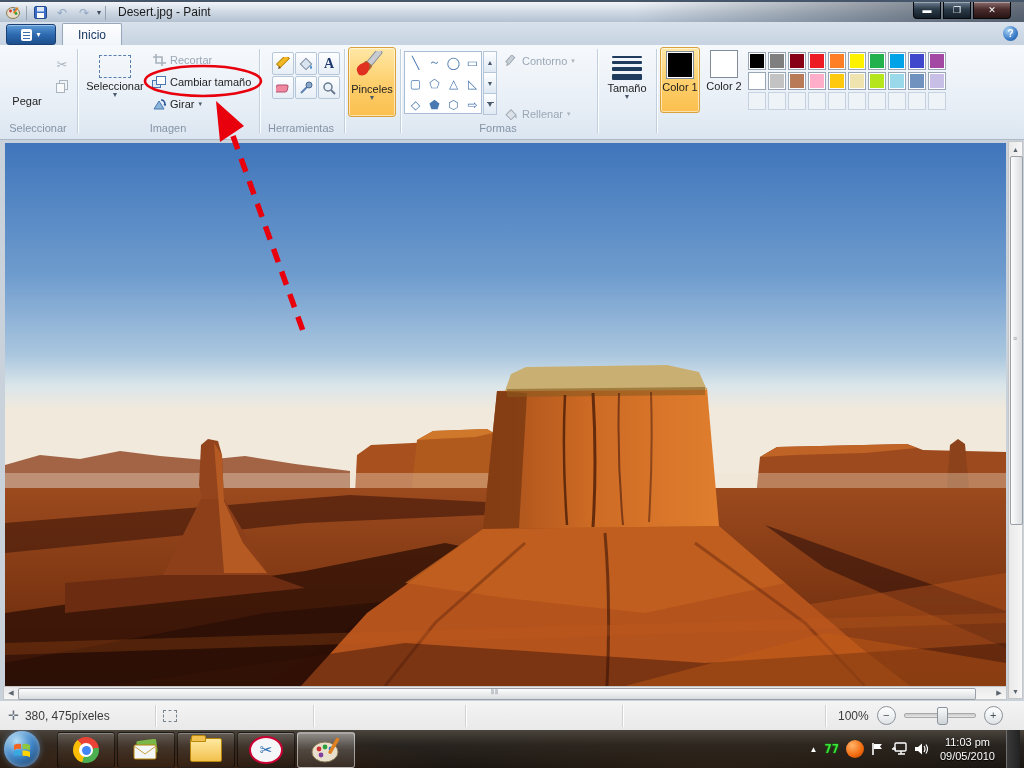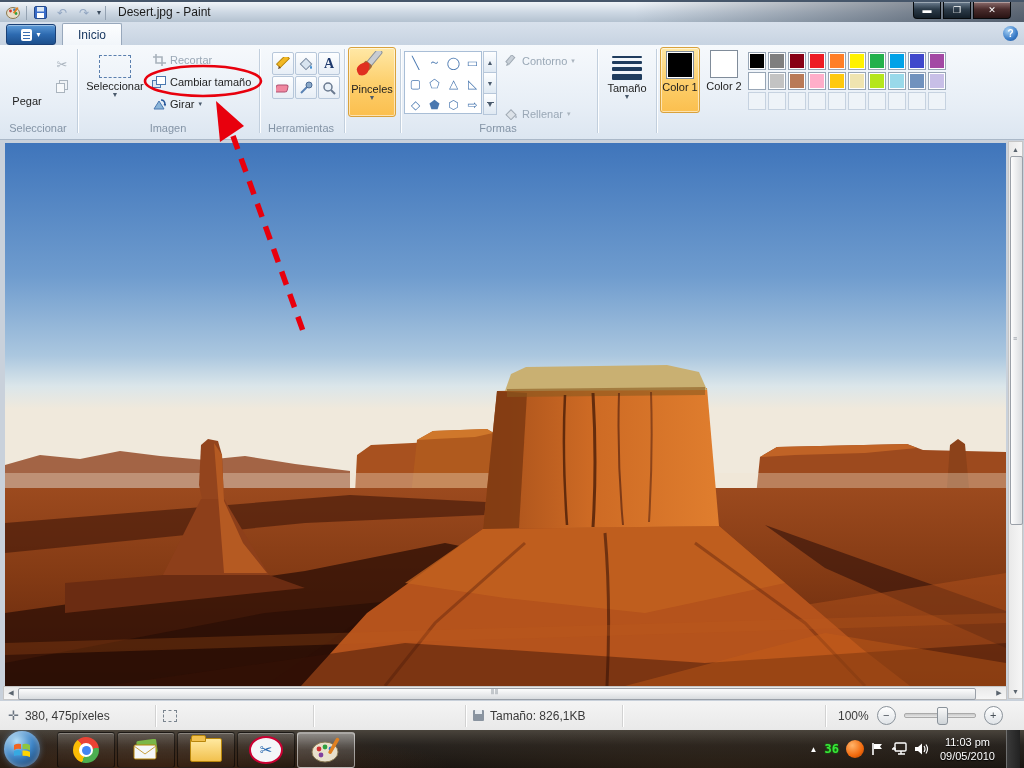--- a/index.html
+++ b/index.html
@@ -456,24 +456,20 @@
   <div class="sitem" style="left:8px;">
     <span class="sicon" style="font-size:13px;">✛</span>
     <span>380, 475píxeles</span>
   </div>
   <div class="sdiv" style="left:155px;"></div>
   <div class="sitem" style="left:163px;">
     <span class="dashedbox"></span>
   </div>
   <div class="sdiv" style="left:313px;"></div>
   <div class="sdiv" style="left:465px;"></div>
-  <div class="sitem" style="left:473px;">
-    <span class="floppy"></span>
-    <span>Tamaño: 826,1KB</span>
-  </div>
   <div class="sdiv" style="left:622px;"></div>
   <div class="sdiv" style="left:825px;"></div>
   <div class="sitem" style="left:838px;gap:8px;">
     <span>100%</span>
     <span class="zoomround">−</span>
     <span class="ztrack">
       <span class="zthumb"></span>
     </span>
     <span class="zoomround">+</span>
   </div>
@@ -510,21 +506,21 @@
         <ellipse cx="14" cy="15" rx="13" ry="10" fill="#e8e0cc" stroke="#8a7a55"></ellipse>
         <circle cx="8" cy="12" r="2.4" fill="#d03030"></circle>
         <circle cx="14" cy="10" r="2.4" fill="#2fa040"></circle>
         <circle cx="20" cy="12" r="2.4" fill="#2a7ad0"></circle>
         <circle cx="10" cy="18" r="2.4" fill="#8040a0"></circle>
         <rect x="21" y="0" width="3.5" height="18" rx="1.5" fill="#e08020" transform="rotate(30 23 9)"></rect>
       </svg>
   </div>
   <div class="tray">
     <span class="trayicon" style="font-size:8px;">▲</span>
-    <span class="num44">36</span>
+    <span class="num44">77</span>
     <span class="avast"></span>
     <span class="trayicon">
       <svg width="13" height="14">
           <path d="M2 1 L2 13" stroke="#fff" stroke-width="1.6"></path>
           <path d="M3 2 L11 2 L9 4.5 L11 7 L3 7 Z" fill="#fff"></path>
         </svg>
     </span>
     <span class="trayicon">
       <svg width="16" height="14">
           <rect x="4" y="1" width="11" height="8" rx="1" fill="none" stroke="#fff" stroke-width="1.4"></rect>

